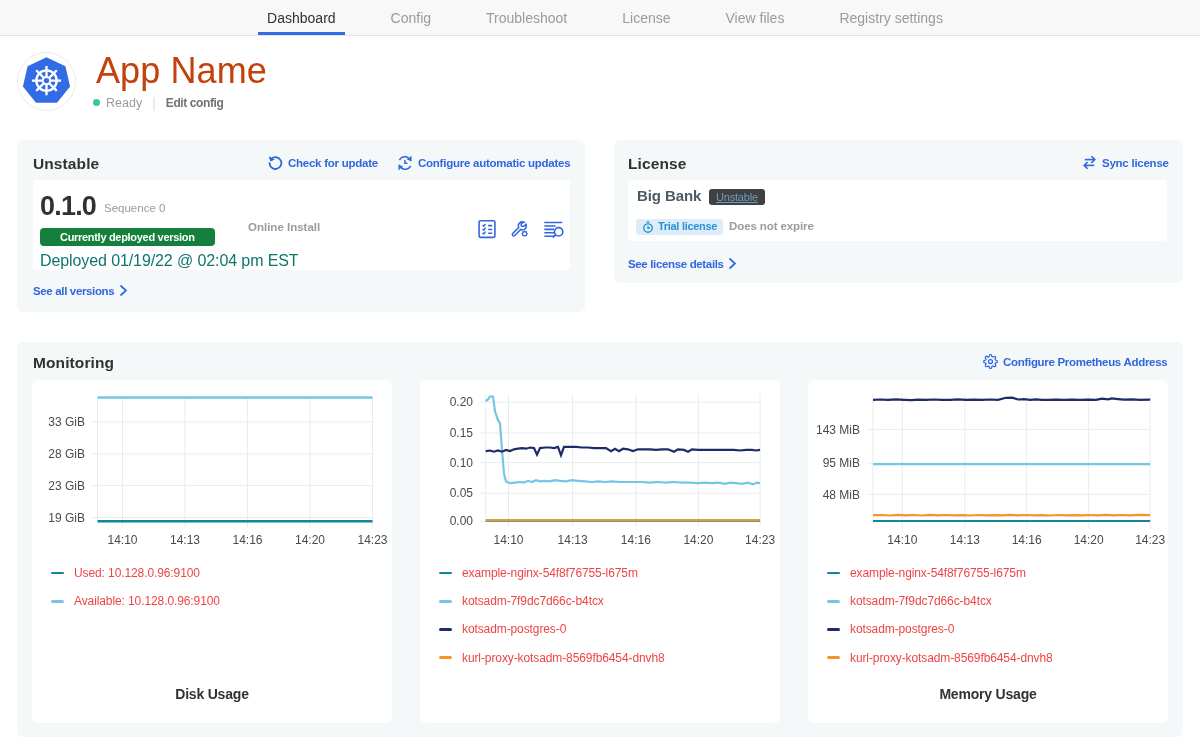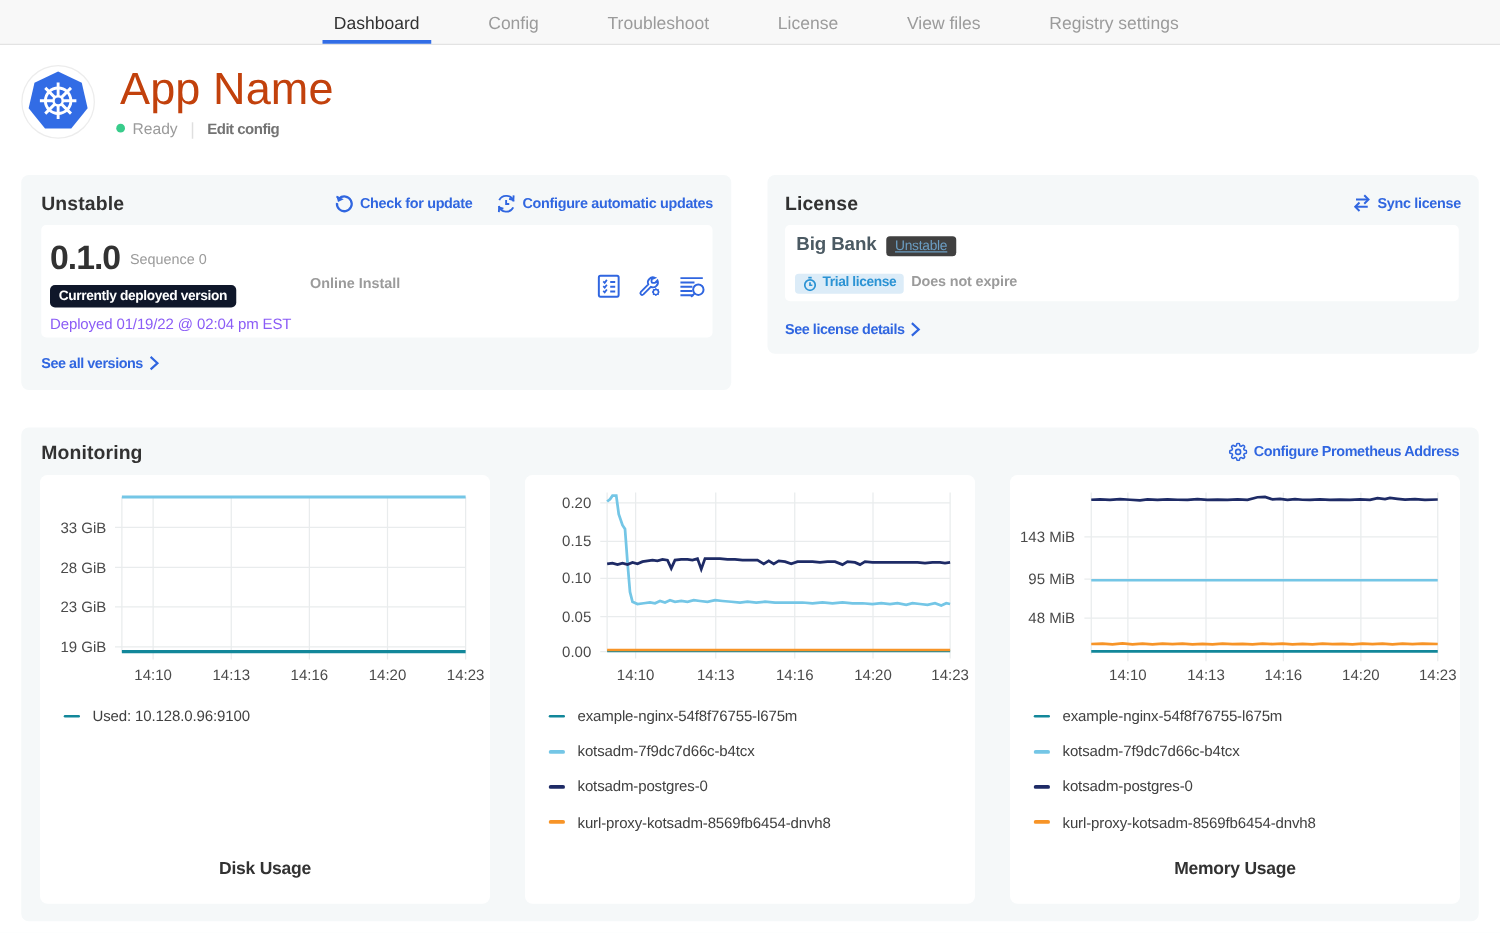--- a/index.html
+++ b/index.html
@@ -20,32 +20,32 @@
 #vcard { left:17px; top:140px; width:568px; height:172px; }
 #lcard { left:614px; top:140px; width:569px; height:143px; }
 #mcard { left:17px; top:342px; width:1166px; height:395px; }
 .card-title { font-size:15.5px; font-weight:bold; color:#323232; letter-spacing:0.1px; }
 .hlink { display:inline-flex; align-items:center; font-size:11.5px; font-weight:bold; color:#3066e0; text-decoration:none; letter-spacing:-0.25px; }
 .hlink svg { margin-right:5px; }
 .inner { position:absolute; background:#fff; border-radius:4px; }
 .see-link { display:inline-flex; align-items:center; font-size:11.5px; font-weight:bold; color:#3066e0; text-decoration:none; letter-spacing:-0.35px; }
 .vnum { font-size:27px; font-weight:bold; color:#323232; letter-spacing:-0.8px; line-height:27px; }
 .vseq { font-size:11.5px; color:#9b9b9b; }
-.vbadge { display:inline-block; background:#0f172a; color:#fff; font-size:11px; font-weight:bold; border-radius:4px; padding:3px 7px; letter-spacing:-0.3px; }
-.vdep { font-size:12px; color:#8b5cf6; letter-spacing:-0.1px; }
+.vbadge { display:inline-block; background:#15803d; color:#fff; font-size:11px; font-weight:bold; border-radius:4px; padding:3px 20px; letter-spacing:-0.3px; }
+.vdep { font-size:16px; color:#0f766e; letter-spacing:-0.1px; }
 .vonline { font-size:11.5px; font-weight:bold; color:#9b9b9b; }
 .bigbank { font-size:15px; font-weight:bold; color:#4b5a63; letter-spacing:-0.1px; }
 .unstable { background:#404040; color:#6b9dc2; font-size:11px; font-weight:500; border-radius:3px; padding:2px 7px; letter-spacing:-0.2px;text-decoration:underline; }
 .trial { display:inline-flex; align-items:center; gap:4px; background:#dcecf8; color:#2b93d4; font-size:11px; font-weight:bold; border-radius:3px; padding:2px 6px; letter-spacing:-0.3px; line-height:11.5px; }
 .noexpire { font-size:11.5px; font-weight:600; color:#9b9b9b; letter-spacing:-0.1px; }
 .chart-card { position:absolute; background:#fff; border-radius:6px; width:360px; height:343px; top:38px; }
 .legend { position:absolute; left:19px; top:179px; }
 .legend .li { display:flex; align-items:center; height:28.2px; }
 .legend .dash { width:12.5px; height:2.5px; border-radius:2px; margin-right:10.5px; flex:none; }
-.legend .lt { font-size:12px; color:#404040; letter-spacing:-0.1px; }
+.legend .lt { font-size:12px; color:#ef4444; letter-spacing:-0.1px; }
 .chart-title { position:absolute; left:0; right:0; top:686px; text-align:center; font-size:14px; font-weight:bold; color:#323232; letter-spacing:-0.2px; }
 .c-teal { background:#12879a; } .c-blue { background:#74c6e6; } .c-navy { background:#1e2b66; } .c-orange { background:#f79427; }
 svg text { font-family:"Liberation Sans", sans-serif; }
 </style>
 </head>
 <body>
 <div class="nav">
   <a class="active" href="#">Dashboard</a>
   <a href="#">Config</a>
   <a href="#">Troubleshoot</a>
@@ -190,20 +190,24 @@
         <text x="340.5" y="164">14:23</text>
       </g>
       <polyline points="65.5,17.5 340.5,17.5" fill="none" stroke="#74c6e6" stroke-width="2.4"></polyline>
       <polyline points="65.5,141.3 340.5,141.3" fill="none" stroke="#12879a" stroke-width="2.6"></polyline>
     </svg>
     <div class="legend">
       <div class="li">
           <span class="dash c-teal"></span>
           <span class="lt">Used: 10.128.0.96:9100</span>
         </div>
+      <div class="li">
+          <span class="dash c-blue"></span>
+          <span class="lt">Available: 10.128.0.96:9100</span>
+        </div>
     </div>
     <div class="chart-title" style="top:306px;">Disk Usage</div>
   </div>
 
   <div class="chart-card" style="left:403px;">
     <svg width="360" height="175" viewBox="0 0 360 175" style="position:absolute;top:0;left:0">
       <g stroke="#e9eced" stroke-width="1">
         <line x1="65.7" y1="14" x2="65.7" y2="141.2"></line>
         <line x1="88.5" y1="14" x2="88.5" y2="141.2"></line>
         <line x1="152.6" y1="14" x2="152.6" y2="141.2"></line>

